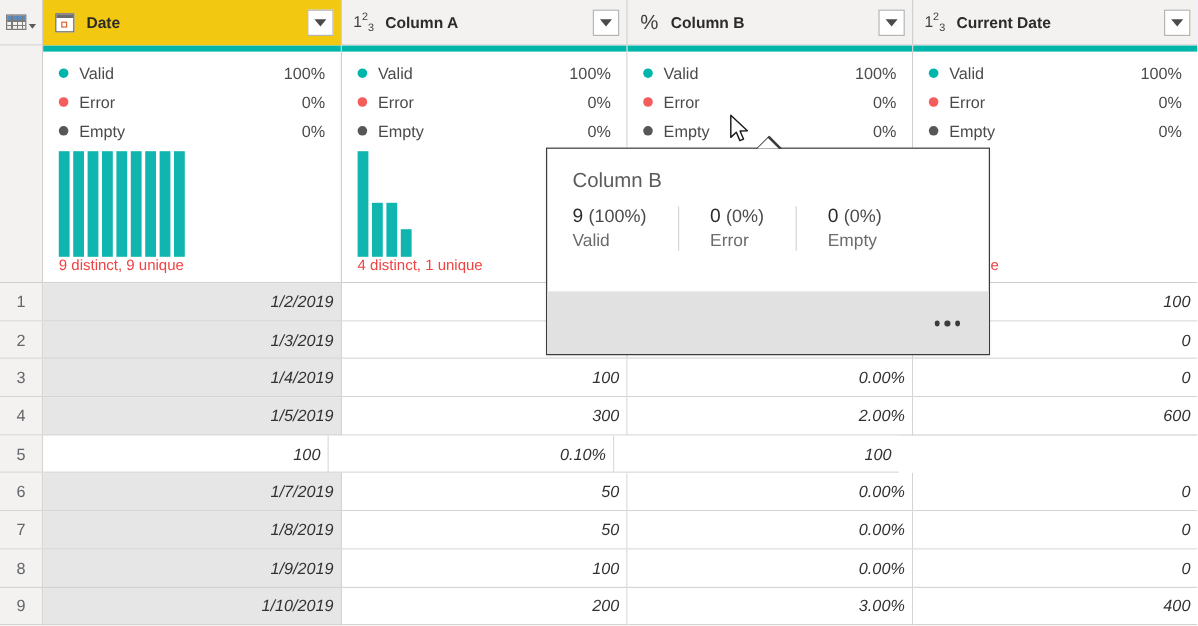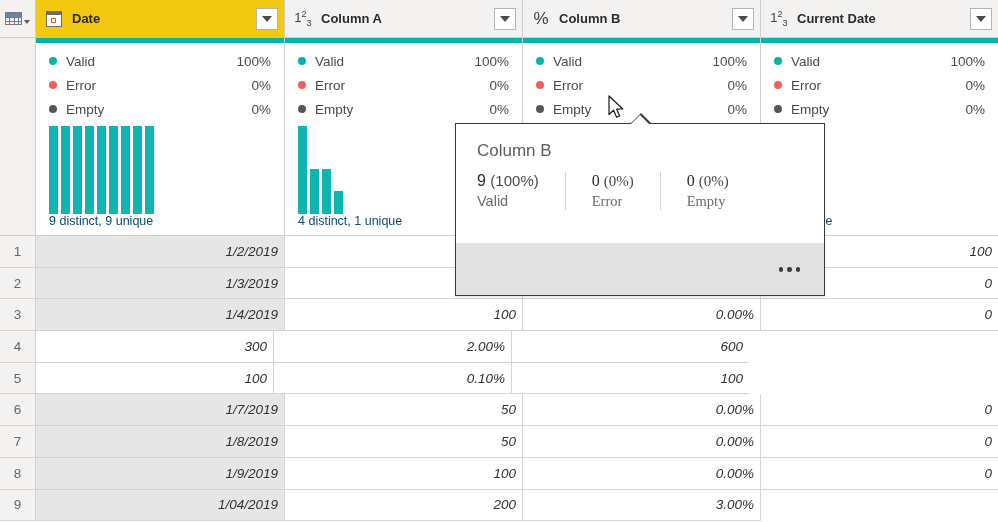--- a/index.html
+++ b/index.html
@@ -202,21 +202,21 @@
     height: 92px;
     box-sizing: border-box;
   }
   .hbar {
     width: 9px;
     background: #0fb5ae;
     flex: 0 0 9px;
   }
   .distinct-line {
     font-size: 12.5px;
-    color: #0c4a6e;
+    color: #ef4444;
     padding: 0 0 7px 13px;
     flex: 0 0 auto;
   }
 
   
   .grid {
     position: absolute;
     left: 0; top: 236px;
     width: 998px;
     height: 286px;
@@ -308,21 +308,20 @@
     display: flex;
     align-items: stretch;
   }
   .cstat {
     padding-right: 26px;
     padding-left: 0;
   }
   .cstat + .cstat {
     border-left: 1px solid #d6d4d2;
     padding-left: 26px;
-    font-family: Liberation Serif, serif;
   }
   .cstat-top {
     font-size: 16px;
     color: #2b2b2b;
     margin-bottom: 3px;
     white-space: nowrap;
   }
   .cstat-top .pct { color: #4b4b4b; font-size: 15px; }
   .cstat-label {
     font-size: 14.5px;
@@ -547,20 +546,21 @@
       </div>
       <div class="grow">
         <div class="gcell rownum">3</div>
         <div class="gcell datecol" style="width: 249px; flex: 0 0 249px;">1/4/2019</div>
         <div class="gcell" style="width: 238px; flex: 0 0 238px;">100</div>
         <div class="gcell" style="width: 238px; flex: 0 0 238px;">0.00%</div>
         <div class="gcell" style="width: 237px; flex: 0 0 237px; border-right: none;">0</div>
       </div>
       <div class="grow">
         <div class="gcell rownum">4</div>
+        <div class="gcell datecol" style="width: 249px; flex: 0 0 249px;">1/5/2019</div>
         <div class="gcell" style="width: 238px; flex: 0 0 238px;">300</div>
         <div class="gcell" style="width: 238px; flex: 0 0 238px;">2.00%</div>
         <div class="gcell" style="width: 237px; flex: 0 0 237px; border-right: none;">600</div>
       </div>
       <div class="grow">
         <div class="gcell rownum">5</div>
         <div class="gcell" style="width: 238px; flex: 0 0 238px;">100</div>
         <div class="gcell" style="width: 238px; flex: 0 0 238px;">0.10%</div>
         <div class="gcell" style="width: 237px; flex: 0 0 237px; border-right: none;">100</div>
       </div>
@@ -580,23 +580,24 @@
       </div>
       <div class="grow">
         <div class="gcell rownum">8</div>
         <div class="gcell datecol" style="width: 249px; flex: 0 0 249px;">1/9/2019</div>
         <div class="gcell" style="width: 238px; flex: 0 0 238px;">100</div>
         <div class="gcell" style="width: 238px; flex: 0 0 238px;">0.00%</div>
         <div class="gcell" style="width: 237px; flex: 0 0 237px; border-right: none;">0</div>
       </div>
       <div class="grow">
         <div class="gcell rownum">9</div>
-        <div class="gcell datecol" style="width: 249px; flex: 0 0 249px;">1/04/2019</div>
+        <div class="gcell datecol" style="width: 249px; flex: 0 0 249px;">1/10/2019</div>
         <div class="gcell" style="width: 238px; flex: 0 0 238px;">200</div>
         <div class="gcell" style="width: 238px; flex: 0 0 238px;">3.00%</div>
+        <div class="gcell" style="width: 237px; flex: 0 0 237px; border-right: none;">400</div>
       </div>
     </div>
 
   <div class="callout">
     <div class="callout-arrow"></div>
     <div class="callout-body">
       <div class="callout-title">Column B</div>
       <div class="callout-stats">
         <div class="cstat">
           <div class="cstat-top">

